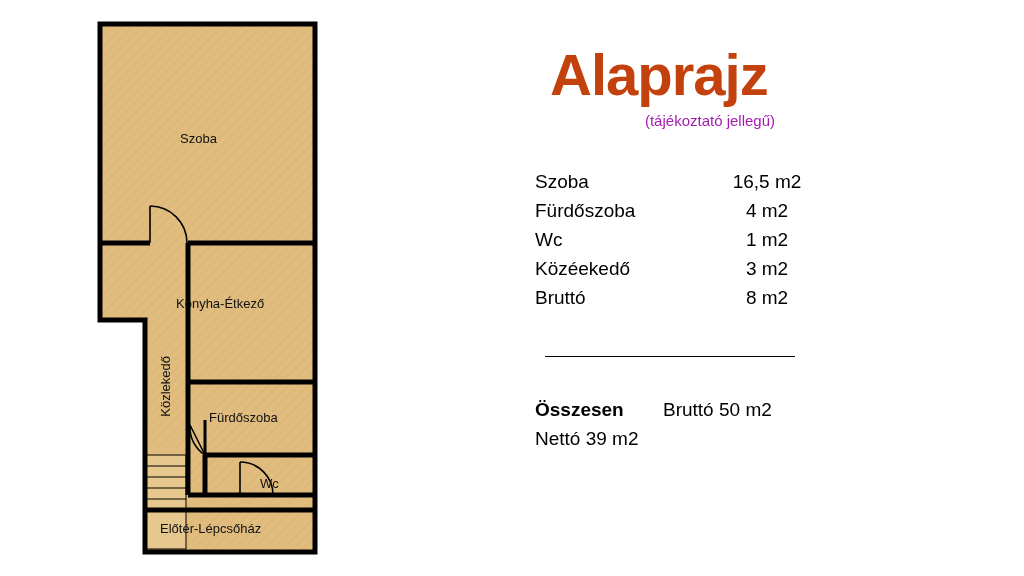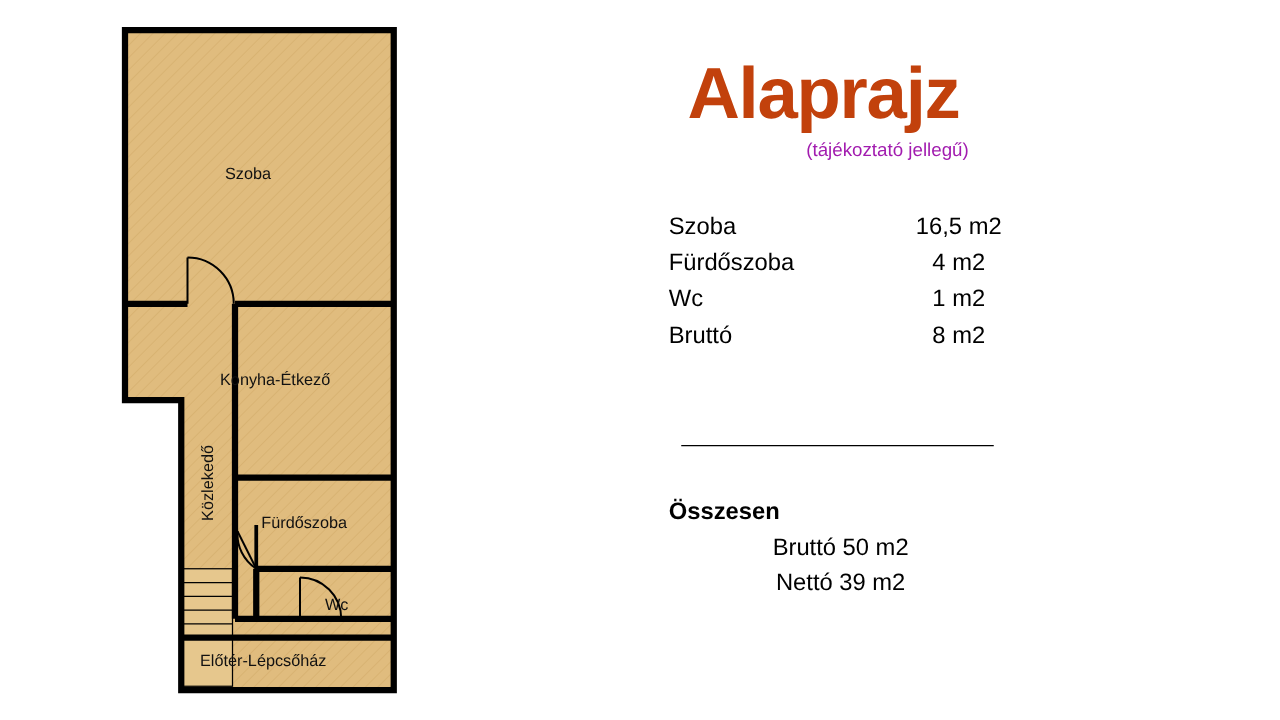--- a/index.html
+++ b/index.html
@@ -92,21 +92,20 @@
     position: absolute;
     left: 5px;
     top: 396px;
     width: 275px;
     font-size: 19px;
     color: #000000;
   }
   #totals .tot-row {
     display: flex;
     line-height: 1.5;
-    flex-direction: column;
   }
   #totals .tot-label {
     font-weight: bold;
     width: 128px;
   }
   #totals .tot-value {
     text-align: center;
   }
   #totals .tot-value.indent {
   }
@@ -205,20 +204,24 @@
     </div>
     <div class="area-row">
       <span class="name">Fürdőszoba</span>
       <span class="value">4 m2</span>
     </div>
     <div class="area-row">
       <span class="name">Wc</span>
       <span class="value">1 m2</span>
     </div>
     <div class="area-row">
+      <span class="name">Közéekedő</span>
+      <span class="value">3 m2</span>
+    </div>
+    <div class="area-row">
       <span class="name">Bruttó</span>
       <span class="value">8 m2</span>
     </div>
   </div>
 
   <div id="divider"></div>
 
   <div id="totals">
     <div class="tot-row">
       <span class="tot-label">Összesen</span>

